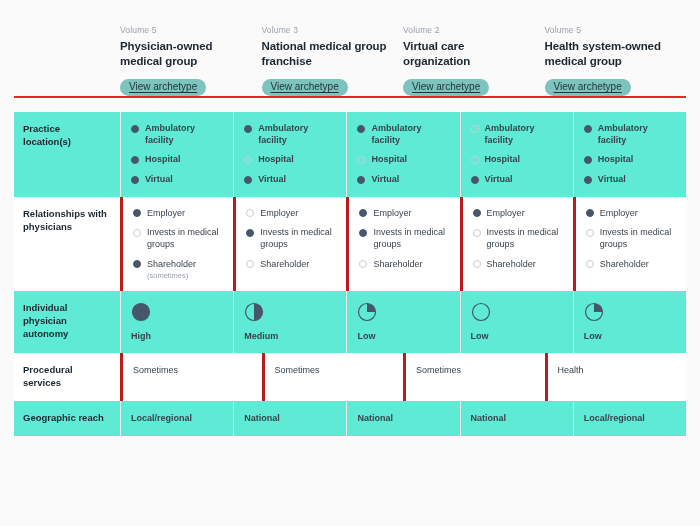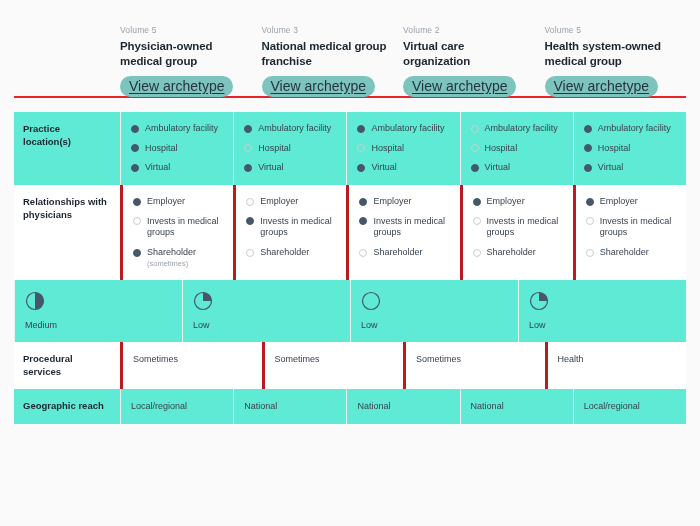--- a/index.html
+++ b/index.html
@@ -54,21 +54,21 @@
     color: #1d2731;
     line-height: 1.28;
     letter-spacing: -0.1px;
     margin-bottom: 7px;
   }
   .pill {
     display: inline-block;
     background: #7cc4bd;
     border-radius: 20px;
     padding: 3px 9px 4px 9px;
-    font-size: 14px;
+    font-size: 10px;
     line-height: 1;
     color: #25343f;
     text-decoration: underline;
     text-underline-offset: 1.5px;
     cursor: pointer;
     white-space: nowrap;
   }
   .pill.disabled {
     color: #ffffff;
     text-decoration: none;
@@ -109,20 +109,21 @@
     box-sizing: border-box;
     padding: 11px 10px 11px 10px;
     border-left: 1px solid #f4f4f4;
     min-width: 0;
     font-size: 9px;
     color: #39434e;
     line-height: 1.35;
   }
   .trow.shade .cell {
     border-left: 1px solid #efefef;
+    font-weight: bold;
   }
   .trow.white .cell {
     border-left: 3px solid #b91c1c;
   }
 
   
   .opt {
     display: flex;
     align-items: flex-start;
     margin-bottom: 8px;
@@ -321,20 +322,29 @@
             <span class="dot off"></span>
             <span class="opt-text">Invests in medical groups</span>
           </div>
           <div class="opt">
             <span class="dot off"></span>
             <span class="opt-text">Shareholder</span>
           </div>
         </div>
       </div>
       <div class="trow shade">
+        <div class="rowlabel">Individual physician autonomy</div>
+        <div class="cell">
+          <div class="gauge-wrap">
+            <svg viewBox="0 0 20 20" class="gauge">
+              <circle cx="10" cy="10" r="8.5" fill="#46576a" stroke="#46576a" stroke-width="1.2"></circle>
+            </svg>
+            <div class="gauge-label">High</div>
+          </div>
+        </div>
         <div class="cell">
           <div class="gauge-wrap">
             <svg viewBox="0 0 20 20" class="gauge">
               <circle cx="10" cy="10" r="8.5" fill="none" stroke="#46576a" stroke-width="1.2"></circle>
               <path d="M10,10 L10,1.5 A8.5,8.5 0 0,1 10.00,18.50 Z" fill="#46576a"></path>
             </svg>
             <div class="gauge-label">Medium</div>
           </div>
         </div>
         <div class="cell">

